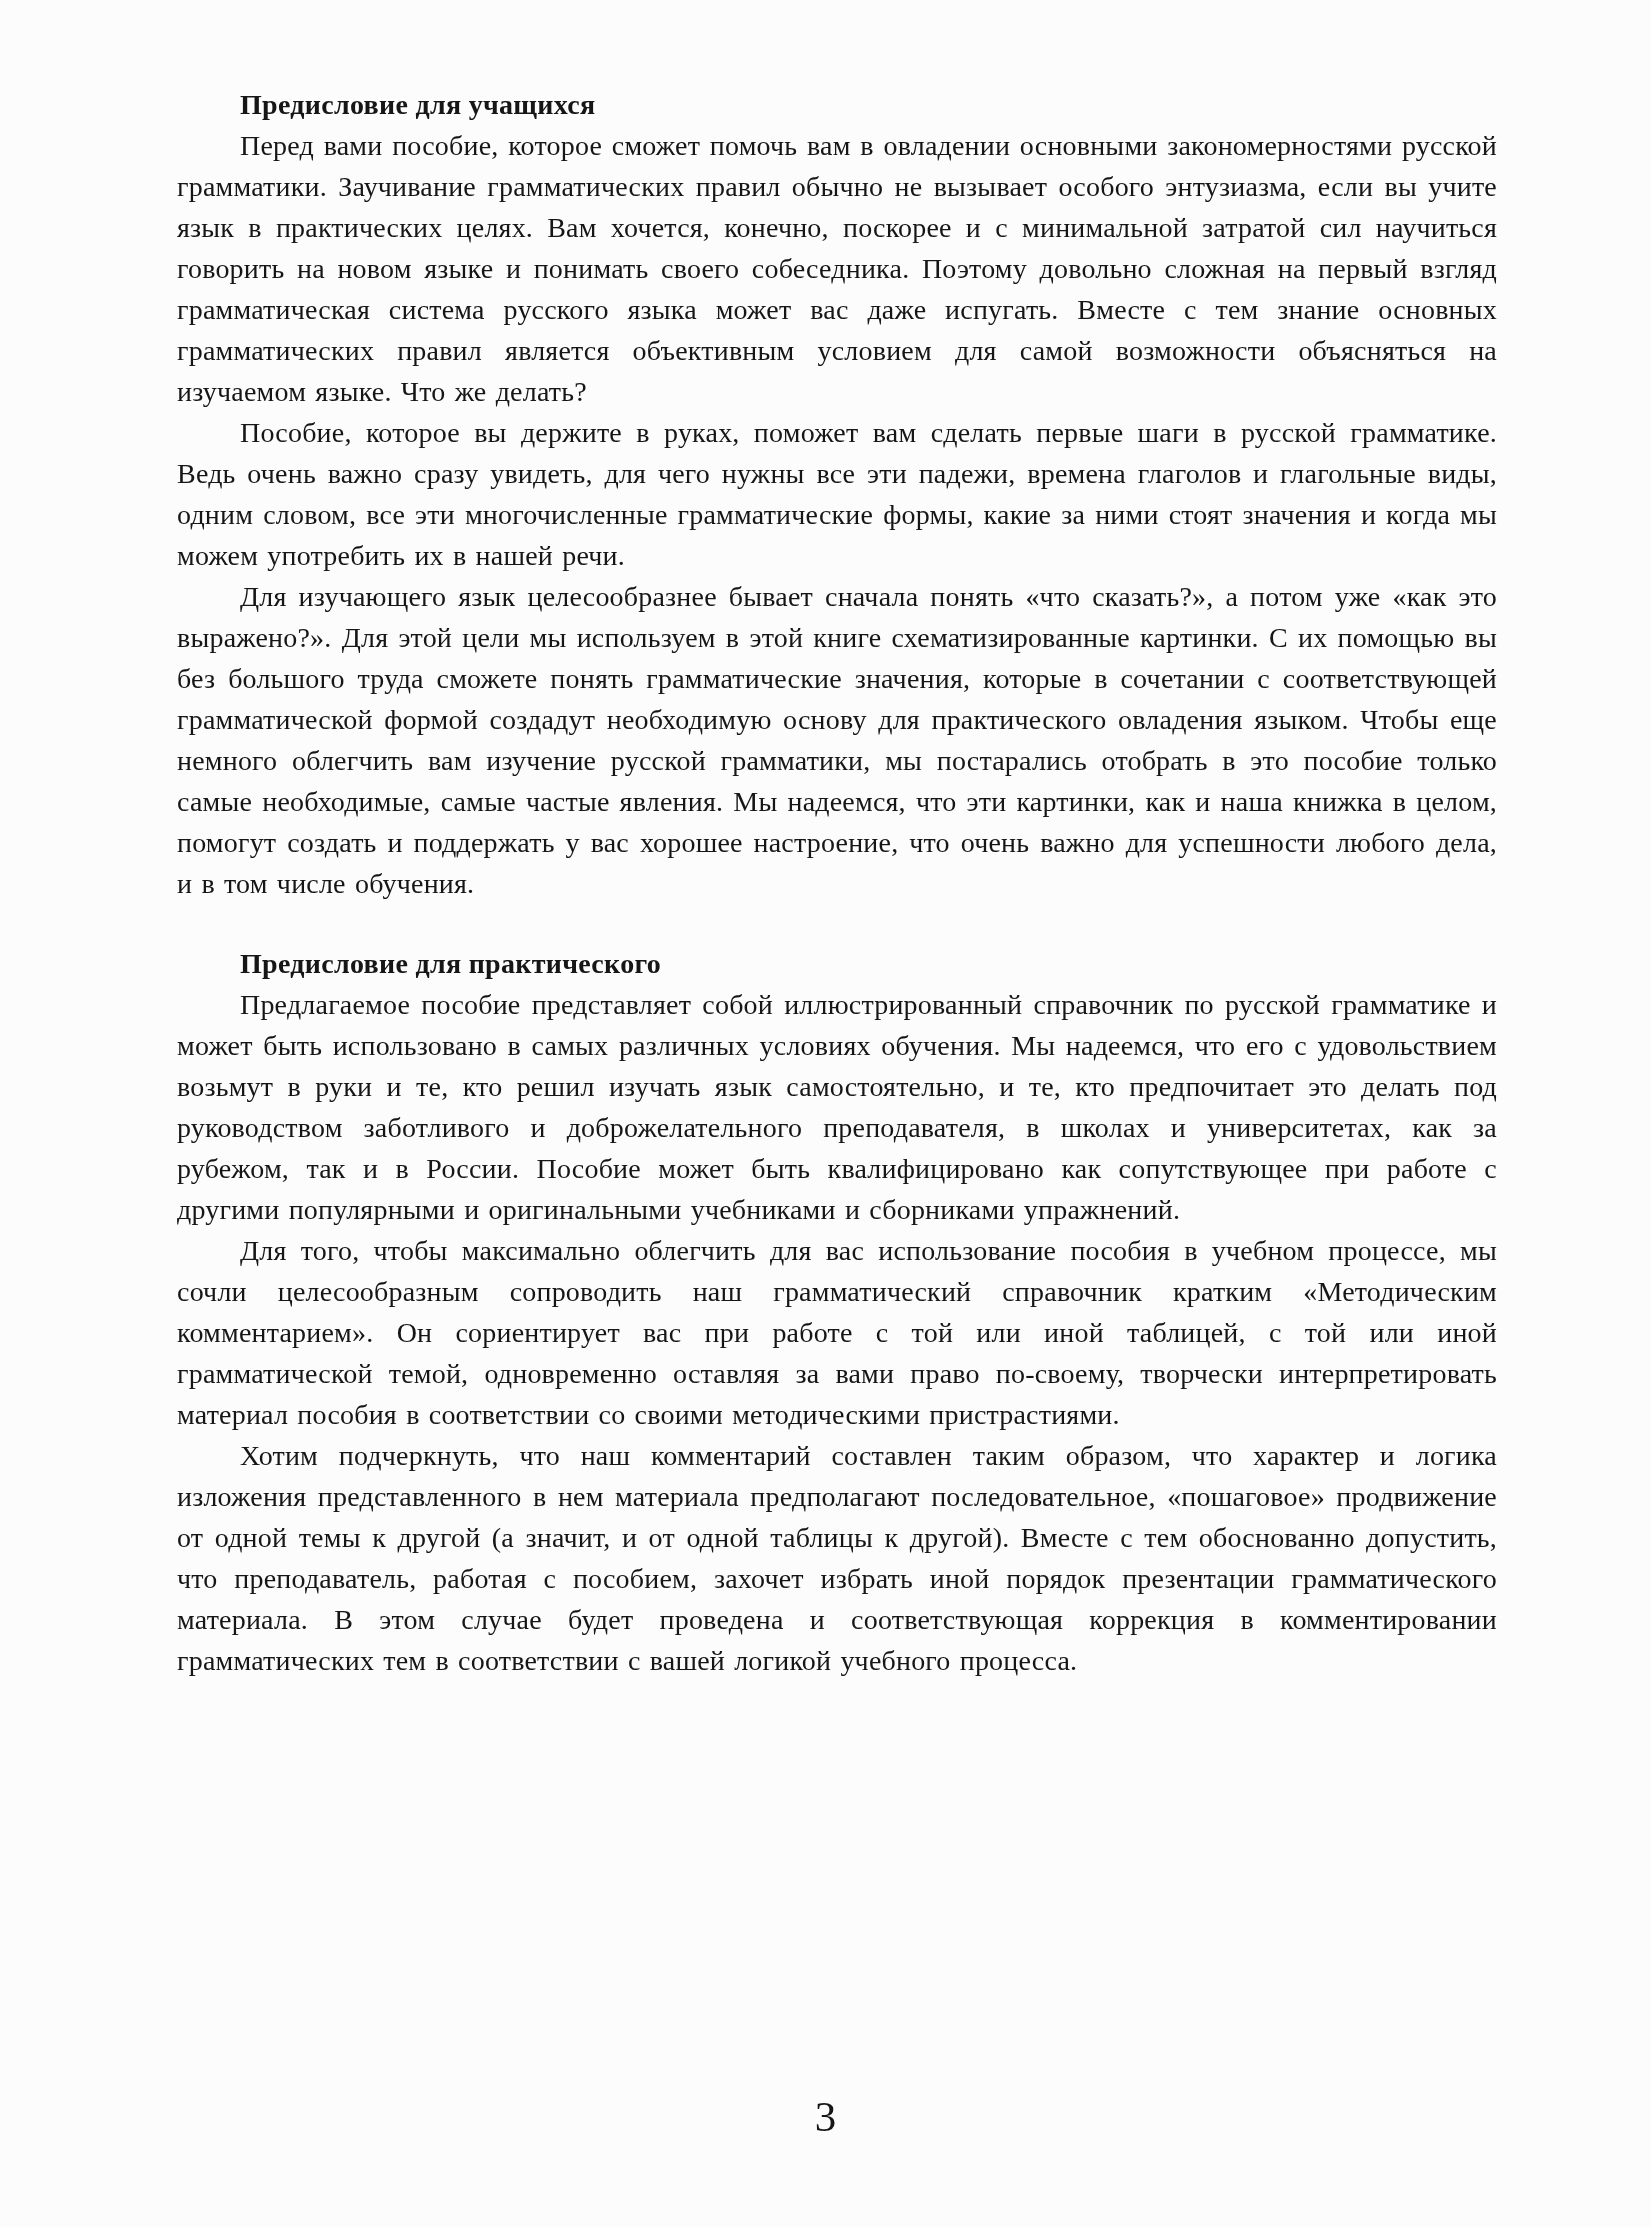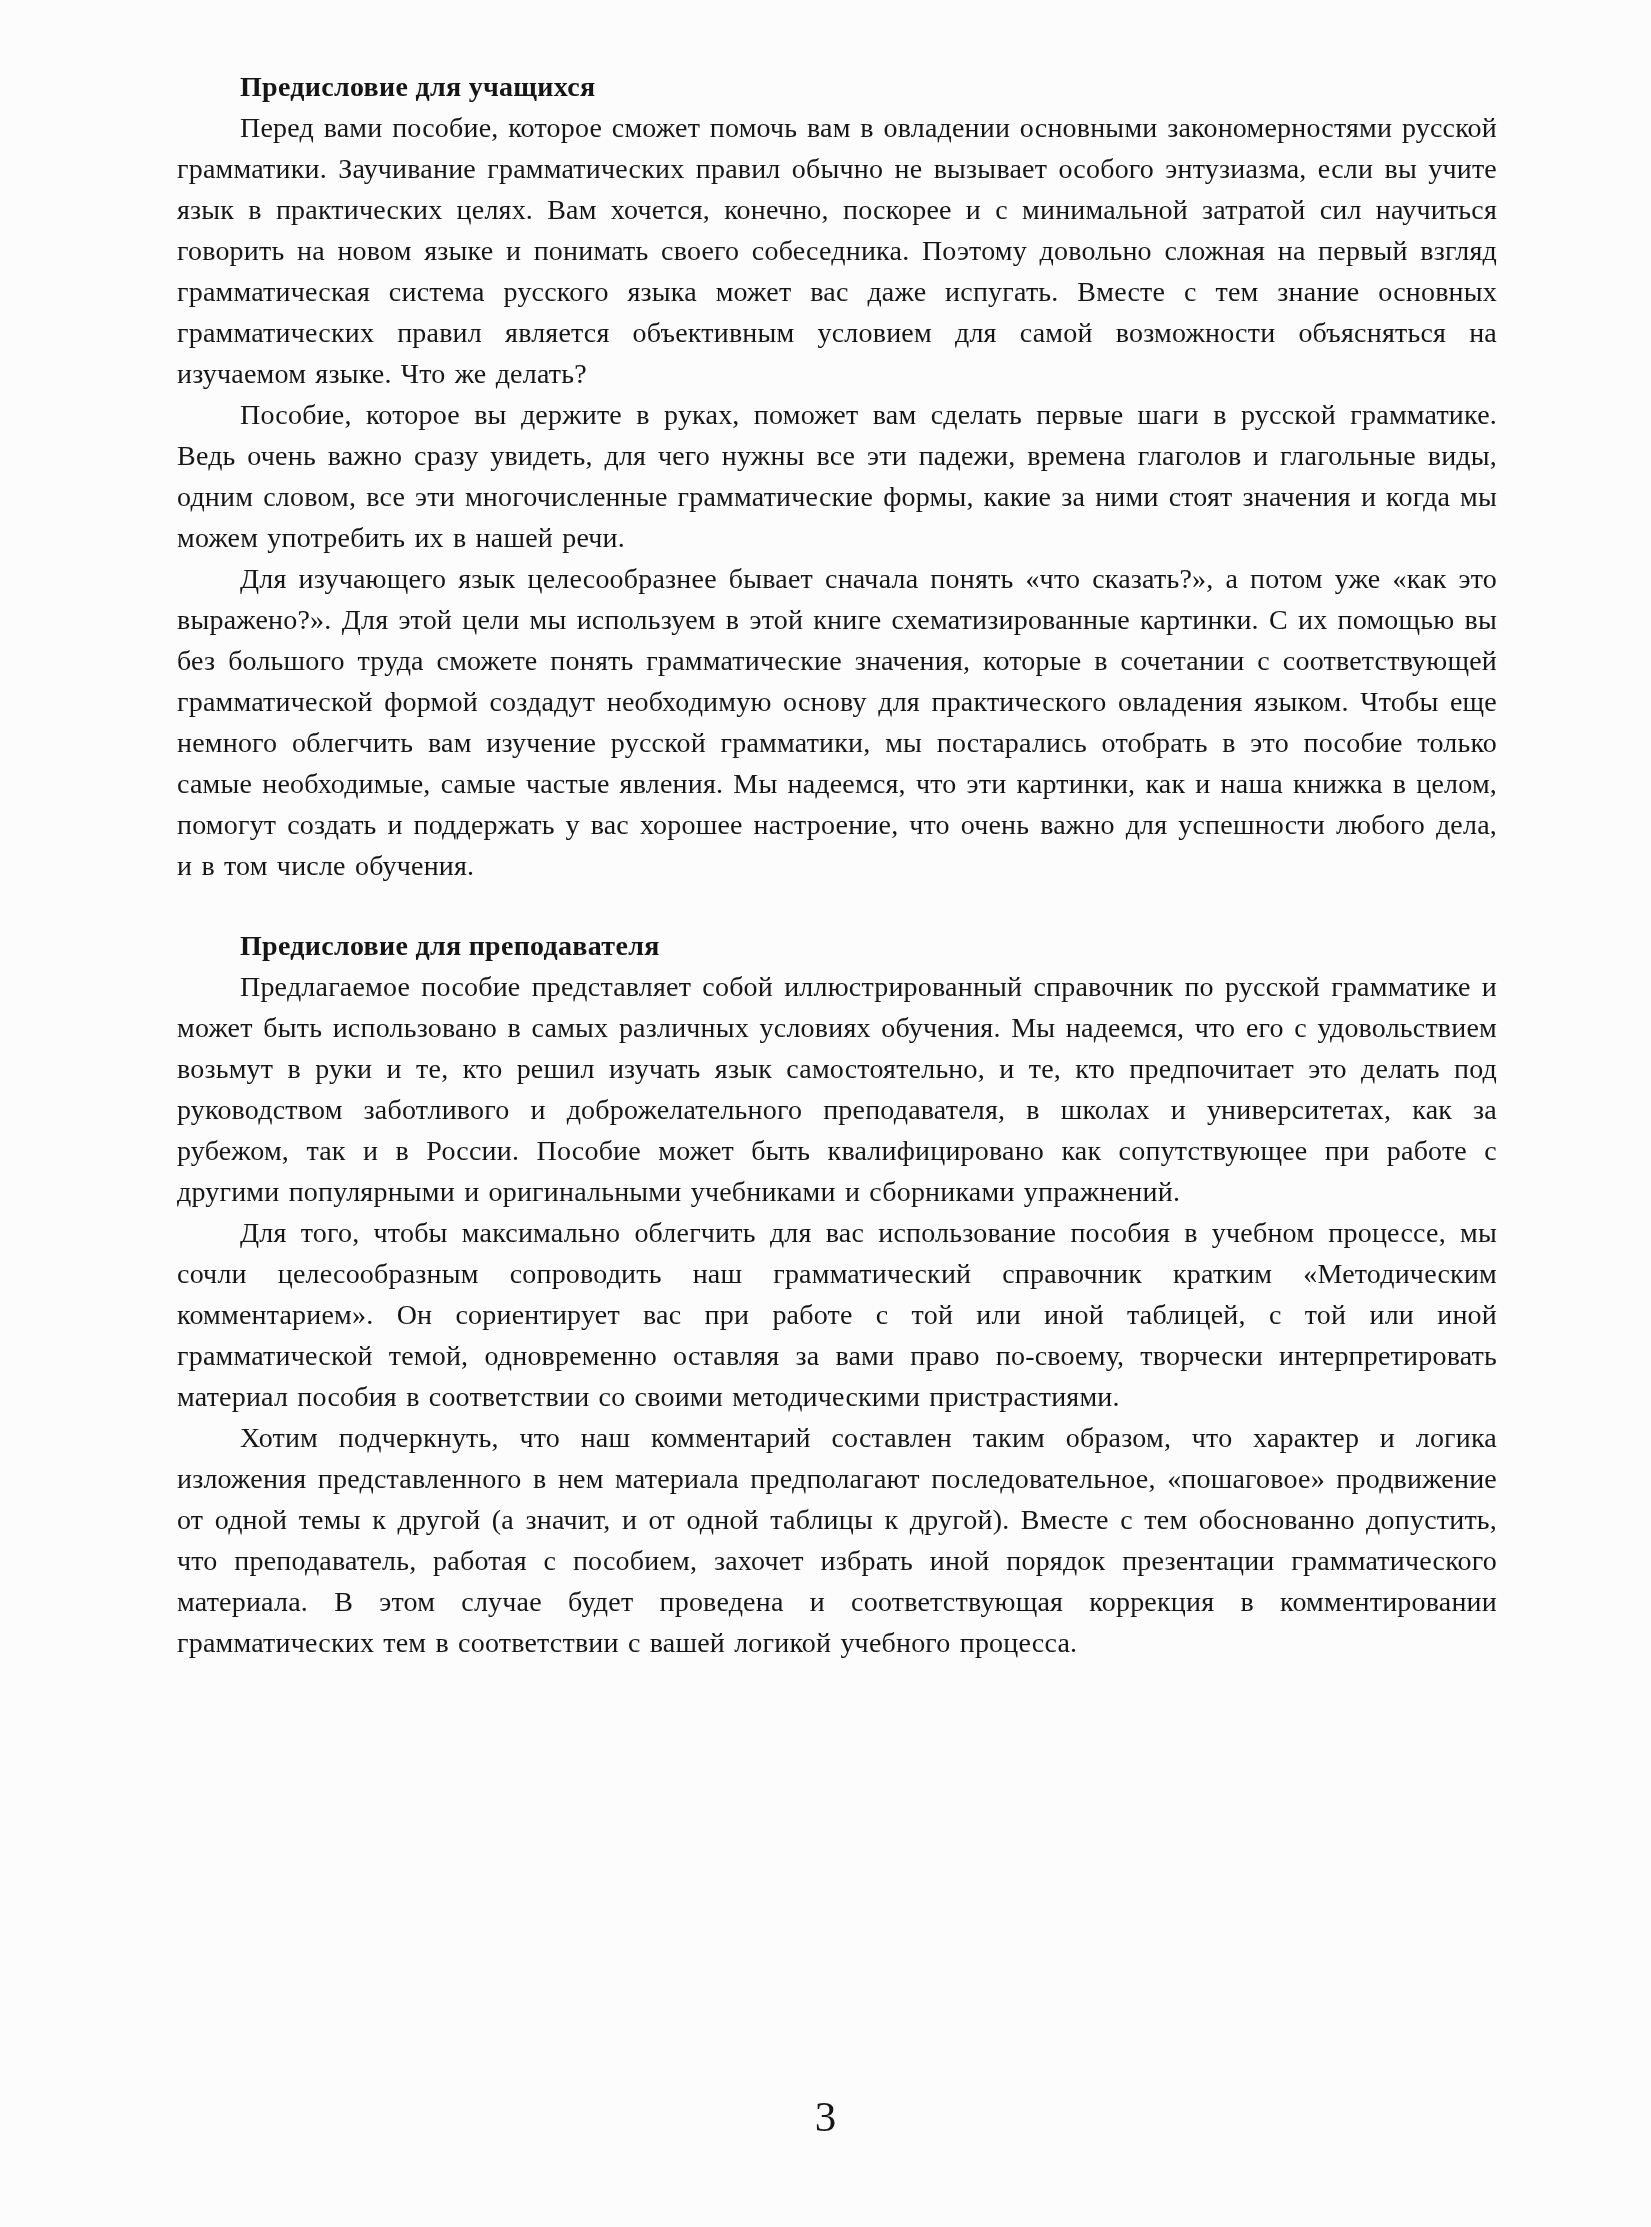--- a/index.html
+++ b/index.html
@@ -8,21 +8,21 @@
     background: #ffffff;
   }
   .page {
     position: relative;
     width: 1651px;
     height: 2227px;
     background: #fcfcfc;
     color: #161616;
     font-family: "Liberation Serif", "DejaVu Serif", serif;
     box-sizing: border-box;
-    padding: 66px 154px 0 177px;
+    padding: 84px 154px 0 177px;
     overflow: hidden;
   }
   .section-heading {
     margin: 0;
     font-size: 28px;
     line-height: 41px;
     font-weight: bold;
     text-indent: 63px;
     letter-spacing: 0.3px;
   }
@@ -55,21 +55,21 @@
 <div class="page">
 
   <div class="section">
     <h2 class="section-heading">Предисловие для учащихся</h2>
     <p class="para">Перед вами пособие, которое сможет помочь вам в овладении основными закономерностями русской грамматики. Заучивание грамматических правил обычно не вызывает особого энтузиазма, если вы учите язык в практических целях. Вам хочется, конечно, поскорее и с минимальной затратой сил научиться говорить на новом языке и понимать своего собеседника. Поэтому довольно сложная на первый взгляд грамматическая система русского языка может вас даже испугать. Вместе с тем знание основных грамматических правил является объективным условием для самой возможности объясняться на изучаемом языке. Что же делать?</p>
     <p class="para">Пособие, которое вы держите в руках, поможет вам сделать первые шаги в русской грамматике. Ведь очень важно сразу увидеть, для чего нужны все эти падежи, времена глаголов и глагольные виды, одним словом, все эти многочисленные грамматические формы, какие за ними стоят значения и когда мы можем употребить их в нашей речи.</p>
     <p class="para">Для изучающего язык целесообразнее бывает сначала понять «что сказать?», а потом уже «как это выражено?». Для этой цели мы используем в этой книге схематизированные картинки. С их помощью вы без большого труда сможете понять грамматические значения, которые в сочетании с соответствующей грамматической формой создадут необходимую основу для практического овладения языком. Чтобы еще немного облегчить вам изучение русской грамматики, мы постарались отобрать в это пособие только самые необходимые, самые частые явления. Мы надеемся, что эти картинки, как и наша книжка в целом, помогут создать и поддержать у вас хорошее настроение, что очень важно для успешности любого дела, и в том числе обучения.</p>
   </div>
 
   <div class="section">
-    <h2 class="section-heading">Предисловие для преподавателя</h2>
+    <h2 class="section-heading">Предисловие для практического</h2>
     <p class="para">Предлагаемое пособие представляет собой иллюстрированный справочник по русской грамматике и может быть использовано в самых различных условиях обучения. Мы надеемся, что его с удовольствием возьмут в руки и те, кто решил изучать язык самостоятельно, и те, кто предпочитает это делать под руководством заботливого и доброжелательного преподавателя, в школах и университетах, как за рубежом, так и в России. Пособие может быть квалифицировано как сопутствующее при работе с другими популярными и оригинальными учебниками и сборниками упражнений.</p>
     <p class="para">Для того, чтобы максимально облегчить для вас использование пособия в учебном процессе, мы сочли целесообразным сопроводить наш грамматический справочник кратким «Методическим комментарием». Он сориентирует вас при работе с той или иной таблицей, с той или иной грамматической темой, одновременно оставляя за вами право по-своему, творчески интерпретировать материал пособия в соответствии со своими методическими пристрастиями.</p>
     <p class="para">Хотим подчеркнуть, что наш комментарий составлен таким образом, что характер и логика изложения представленного в нем материала предполагают последовательное, «пошаговое» продвижение от одной темы к другой (а значит, и от одной таблицы к другой). Вместе с тем обоснованно допустить, что преподаватель, работая с пособием, захочет избрать иной порядок презентации грамматического материала. В этом случае будет проведена и соответствующая коррекция в комментировании грамматических тем в соответствии с вашей логикой учебного процесса.</p>
   </div>
 
   <div class="page-number">3</div>
 
 </div>
 
 

